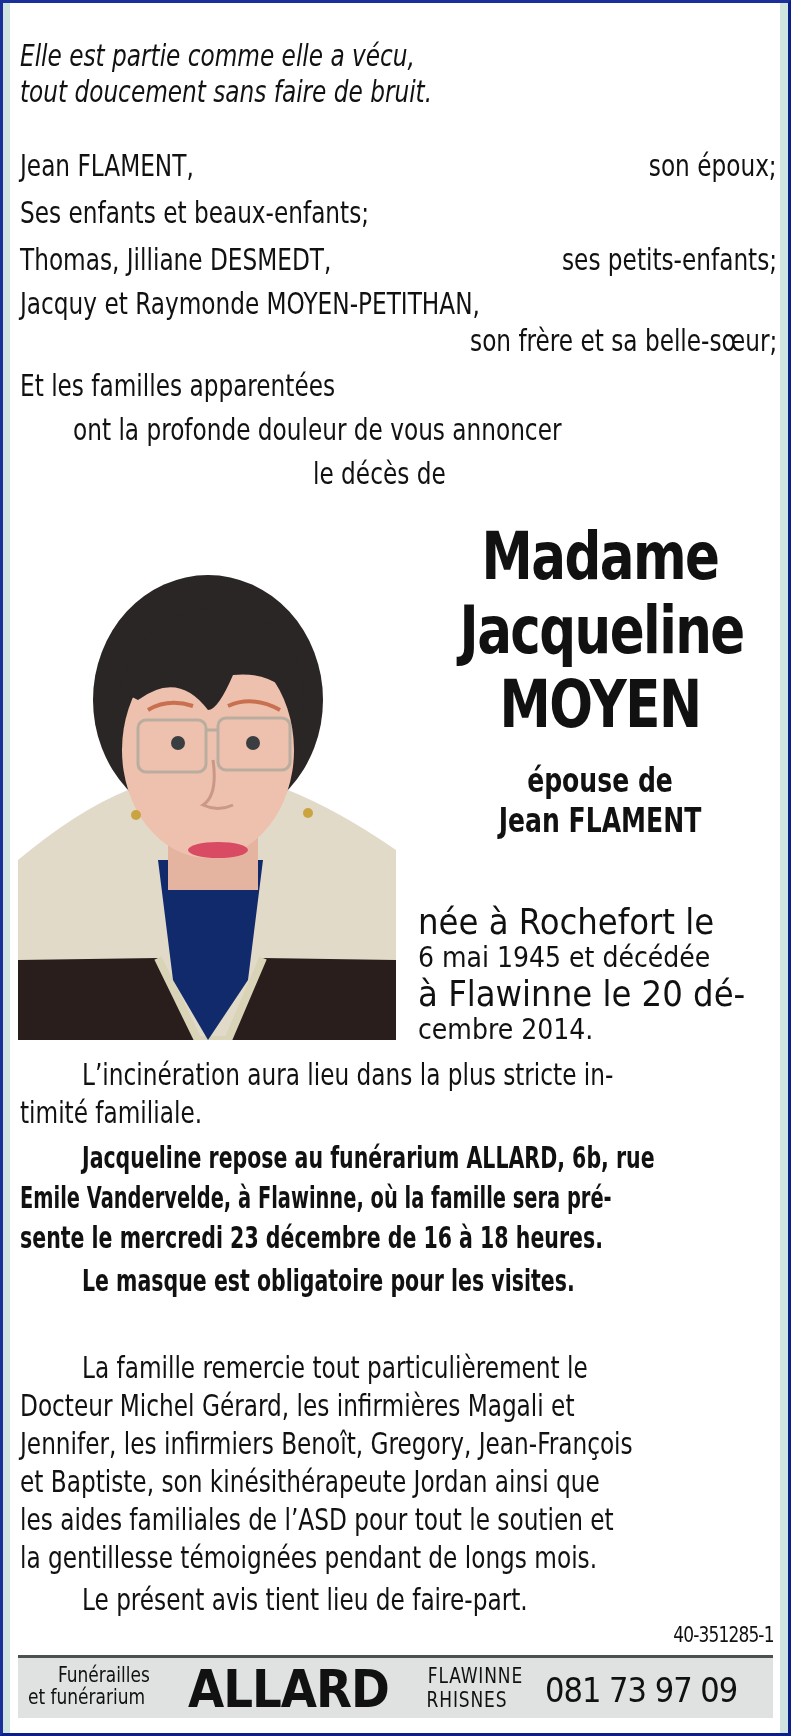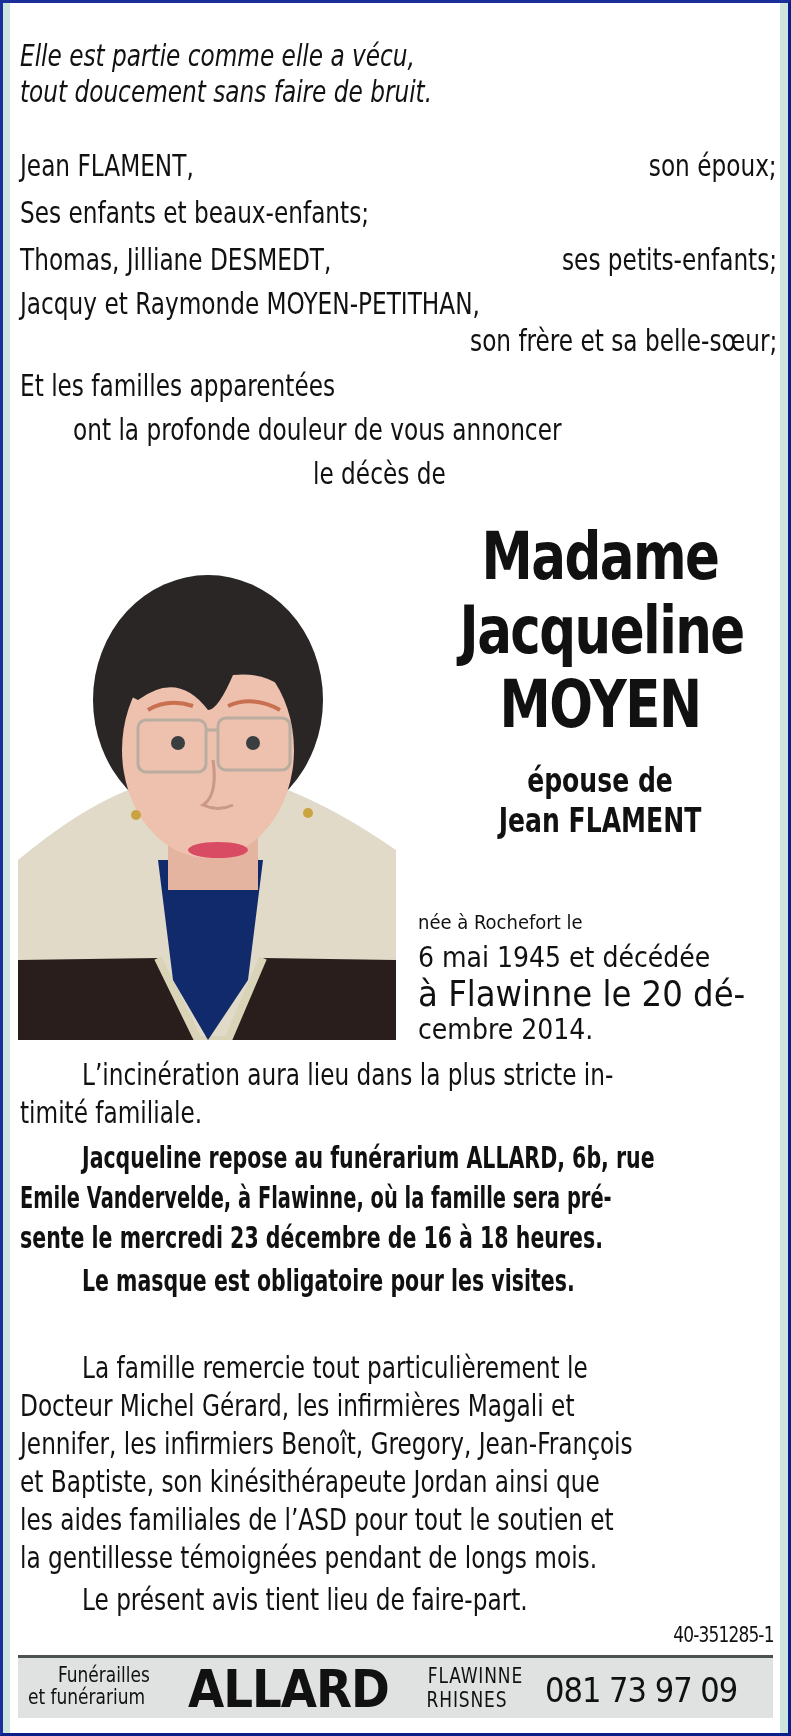--- a/index.html
+++ b/index.html
@@ -107,21 +107,21 @@
 </div>
 
 <div class="name-block" style="top:520px;">
   <div class="big">Madame</div>
   <div class="big">Jacqueline</div>
   <div class="big">MOYEN</div>
   <div class="epouse" style="margin-top:18px;">épouse  de</div>
   <div class="epouse">Jean  FLAMENT</div>
 </div>
 
-<div class="txt" style="top:904px; left:418px; font-size:20px;">née   à   Rochefort   le</div>
+<div class="txt" style="top:904px; left:418px; font-size:36px;">née   à   Rochefort   le</div>
 <div class="txt" style="top:940px; left:418px; font-size:28px;">6 mai 1945  et  décédée</div>
 <div class="txt" style="top:976px; left:418px; font-size:36px;">à  Flawinne  le  20 dé-</div>
 <div class="txt" style="top:1012px; left:418px; font-size:28px;">cembre 2014.</div>
 
 <div class="txt cond" style="top:1057px; left:82px;">L’incinération aura lieu dans la plus stricte in-</div>
 <div class="txt cond" style="top:1095px; left:20px;">timité familiale.</div>
 
 <div class="txt cond bold" style="top:1140px; left:82px; transform:scaleX(0.76);">Jacqueline repose au funérarium ALLARD, 6b, rue</div>
 <div class="txt cond bold" style="top:1180px; left:20px; transform:scaleX(0.72);">Emile Vandervelde, à Flawinne, où la famille sera pré-</div>
 <div class="txt cond bold" style="top:1220px; left:20px; transform:scaleX(0.76);">sente le mercredi 23 décembre de 16 à 18 heures.</div>

